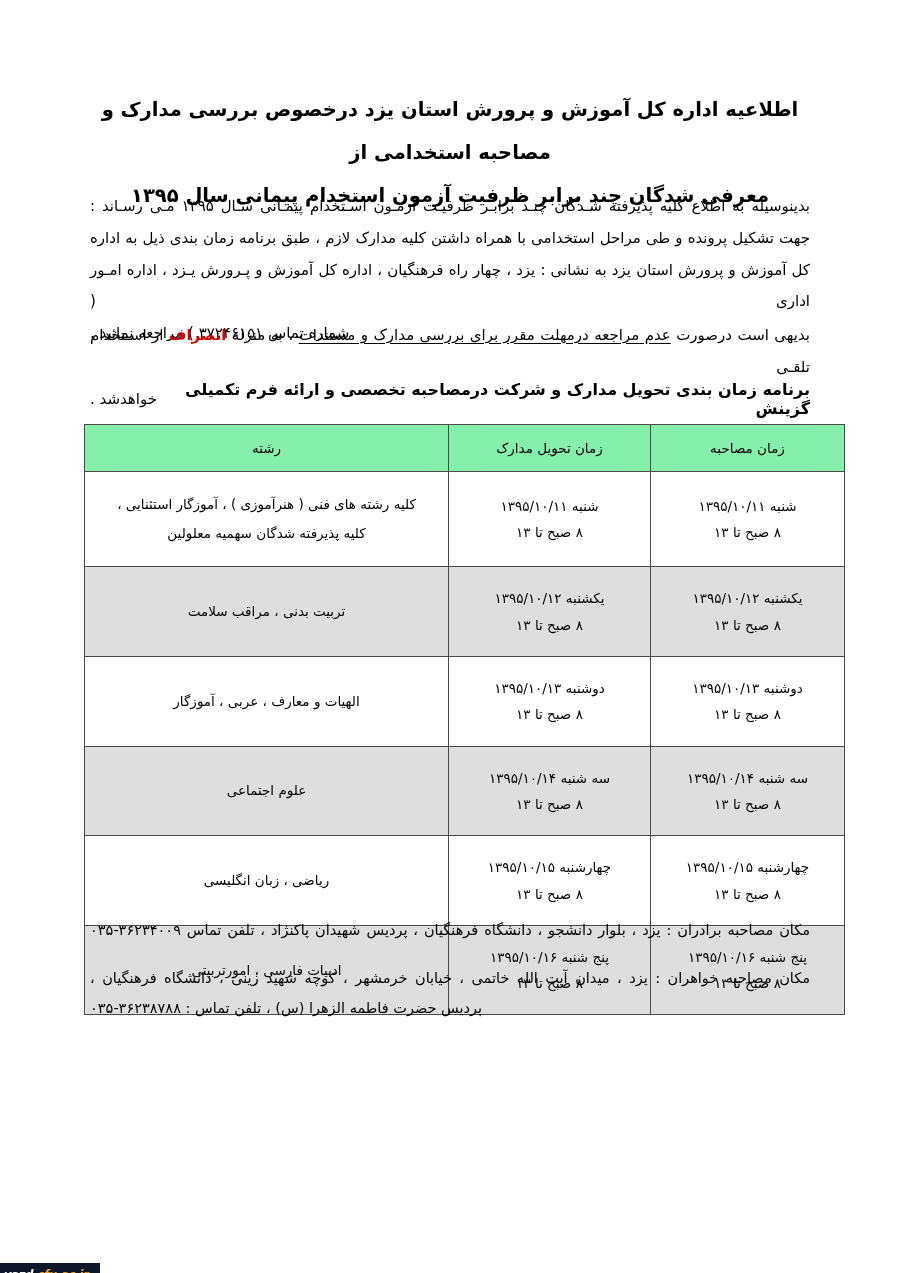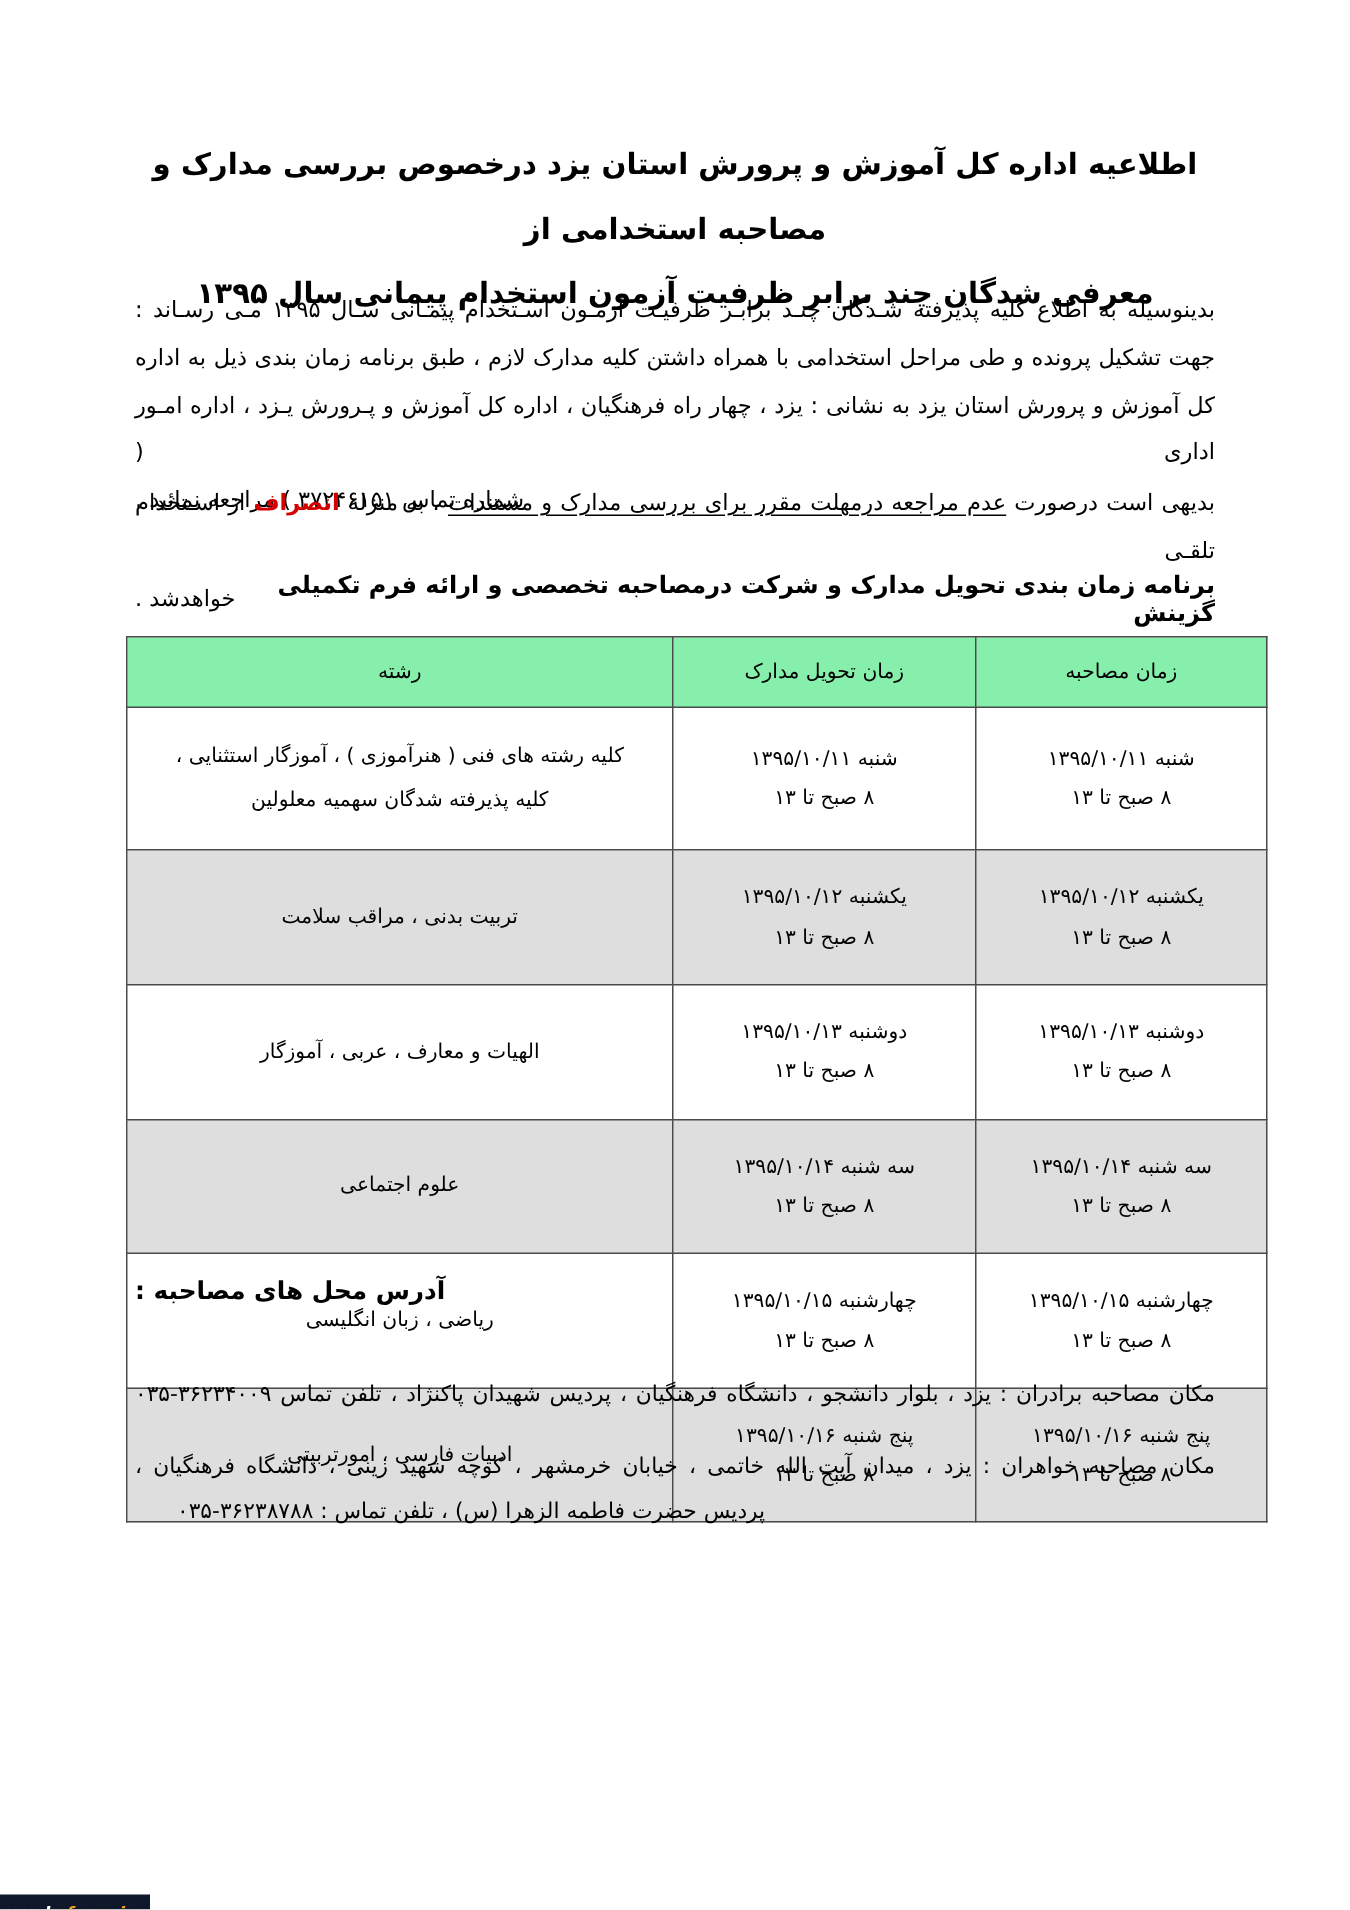--- a/index.html
+++ b/index.html
@@ -146,21 +146,20 @@
     line-height: 2.1;
     text-align: justify;
     text-align-last: justify;
   }
   #address-brothers { top: 900px; }
   #address-sisters  { top: 948px; }
   #address-sisters .tail {
     display: block;
     text-align: left;
     text-align-last: left;
-    margin-left: 28px;
   }
 
   
   .watermark {
     position: absolute;
     left: 0;
     top: 1243px;
     width: 100px;
     height: 25px;
     background: #0f172a;
@@ -298,21 +297,20 @@
           </td>
           <td class="field-cell">
             <span class="l1">ادبیات فارسی ، امورتربیتی</span>
           </td>
         </tr>
 
       </tbody>
     </table>
   </div>
 
-  <div class="addr-heading">آدرس محل های مصاحبه :</div>
 
   <p class="addr-line" id="address-brothers">مکان مصاحبه برادران : یزد ،  بلوار دانشجو ،  دانشگاه فرهنگیان ،  پردیس شهیدان پاکنژاد  ،  تلفن تماس ۳۶۲۳۴۰۰۹-۰۳۵</p>
 
   <p class="addr-line" id="address-sisters"><span>مکان مصاحبه خواهران : یزد ، میدان آیت الله خاتمی ،   خیابان خرمشهر ،  کوچه شهید زینی ، دانشگاه فرهنگیان ،</span><span class="tail">پردیس حضرت فاطمه الزهرا (س)  ،   تلفن تماس : ۳۶۲۳۸۷۸۸-۰۳۵</span></p>
 
   <div class="watermark">
     <span class="wm-text"><span class="wm-a">yazd</span><span class="wm-b">.cfu.ac.ir</span></span>
   </div>
 
 </div>

